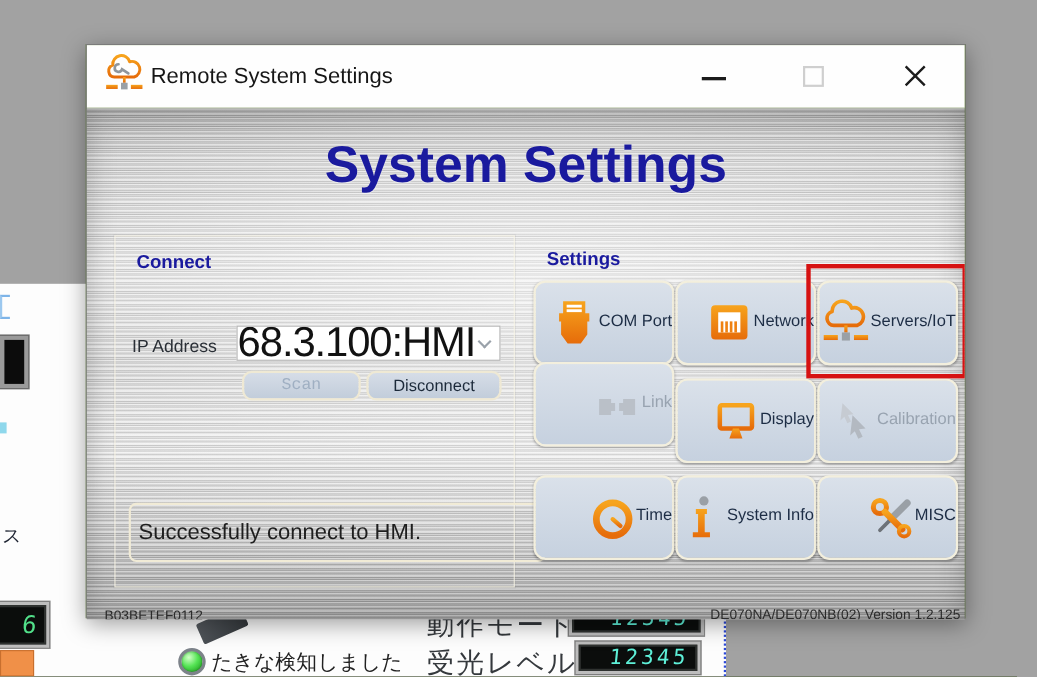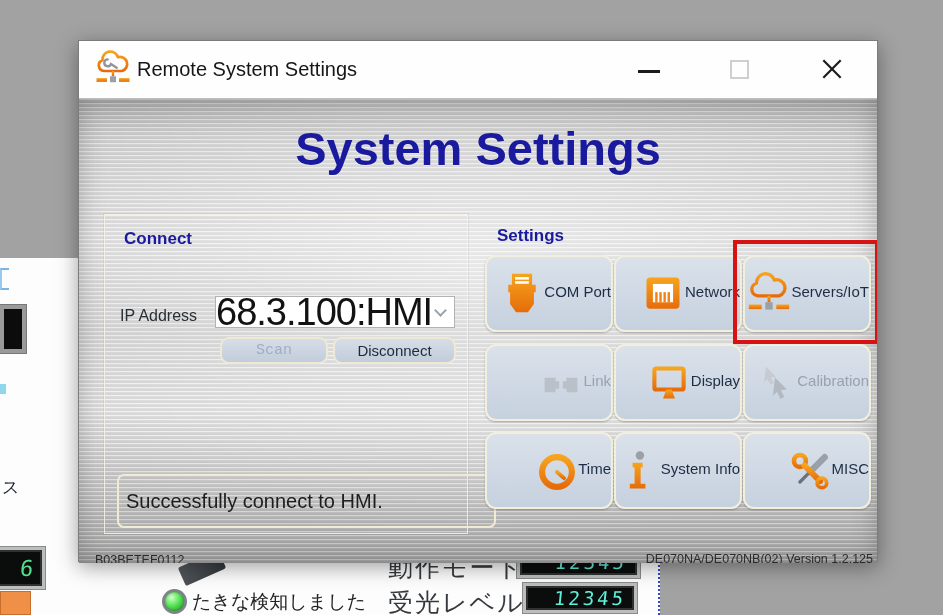--- a/index.html
+++ b/index.html
@@ -105,21 +105,21 @@
     border:2px solid #efe9d4;font-size:15px;
     display:flex;align-items:center;justify-content:center;cursor:pointer;
     font-family:"Liberation Sans",sans-serif;
   }
   .scan-btn{left:115px;top:122px;width:108px;color:#9fafc2;font-family:Liberation Mono, monospace;}
   .disc-btn{left:228px;top:122px;width:123px;color:#1c2a3a;}
   .status-box{
     position:absolute;left:12px;top:242px;width:379px;height:54px;
     border:2px solid #f1ebd6;border-radius:7px;
     display:flex;align-items:center;padding-left:7px;
-    font-size:20px;color:#1e1e1e;margin-top:17px;
+    font-size:20px;color:#1e1e1e;
   }
   .settings-label{position:absolute;left:418px;top:127px;}
   .sbtn{
     position:absolute;width:128px;height:77px;border-radius:11px;
     background:linear-gradient(180deg,#dae1ea,#c6d1df);
     border:2px solid #f3efdd;box-shadow:0 1px 2px rgba(0,0,0,.25);
     display:flex;flex-direction:row;align-items:center;justify-content:flex-end;
     padding-bottom:4px;cursor:pointer;
   }
   .sicon{height:48px;display:flex;align-items:flex-end;justify-content:center;}
@@ -244,21 +244,21 @@
             <path d="M35 26 H12 A7 7 0 0 1 10.3 12.3 A10 10 0 0 1 29.8 8.8 A7.5 7.5 0 0 1 35 26 Z" fill="none" stroke="url(#og)" stroke-width="3.6" stroke-linejoin="round"></path>
             <rect x="22.4" y="26" width="3.2" height="7" fill="url(#og)"></rect>
             <rect x="20" y="33" width="8" height="8" fill="#9aa0a6"></rect>
             <rect x="2" y="35.5" width="14" height="5" fill="url(#og)"></rect>
             <rect x="32" y="35.5" width="14" height="5" fill="url(#og)"></rect>
           </svg>
         </span>
         <span class="slabel">Servers/IoT</span>
       </div>
 
-      <div class="sbtn disabled" style="left:406px;top:245px">
+      <div class="sbtn disabled" style="left:406px;top:230px">
         <span class="sicon">
           <svg width="44" height="40" viewBox="0 0 48 44">
             <path d="M6 14 h12 v4 h4 v8 h-4 v4 H6 z" fill="#bac0c8"></path>
             <path d="M42 14 h-12 v4 h-4 v8 h4 v4 h12 z" fill="#bac0c8"></path>
           </svg>
         </span>
         <span class="slabel">Link</span>
       </div>
 
       <div class="sbtn" style="left:535px;top:245px">

